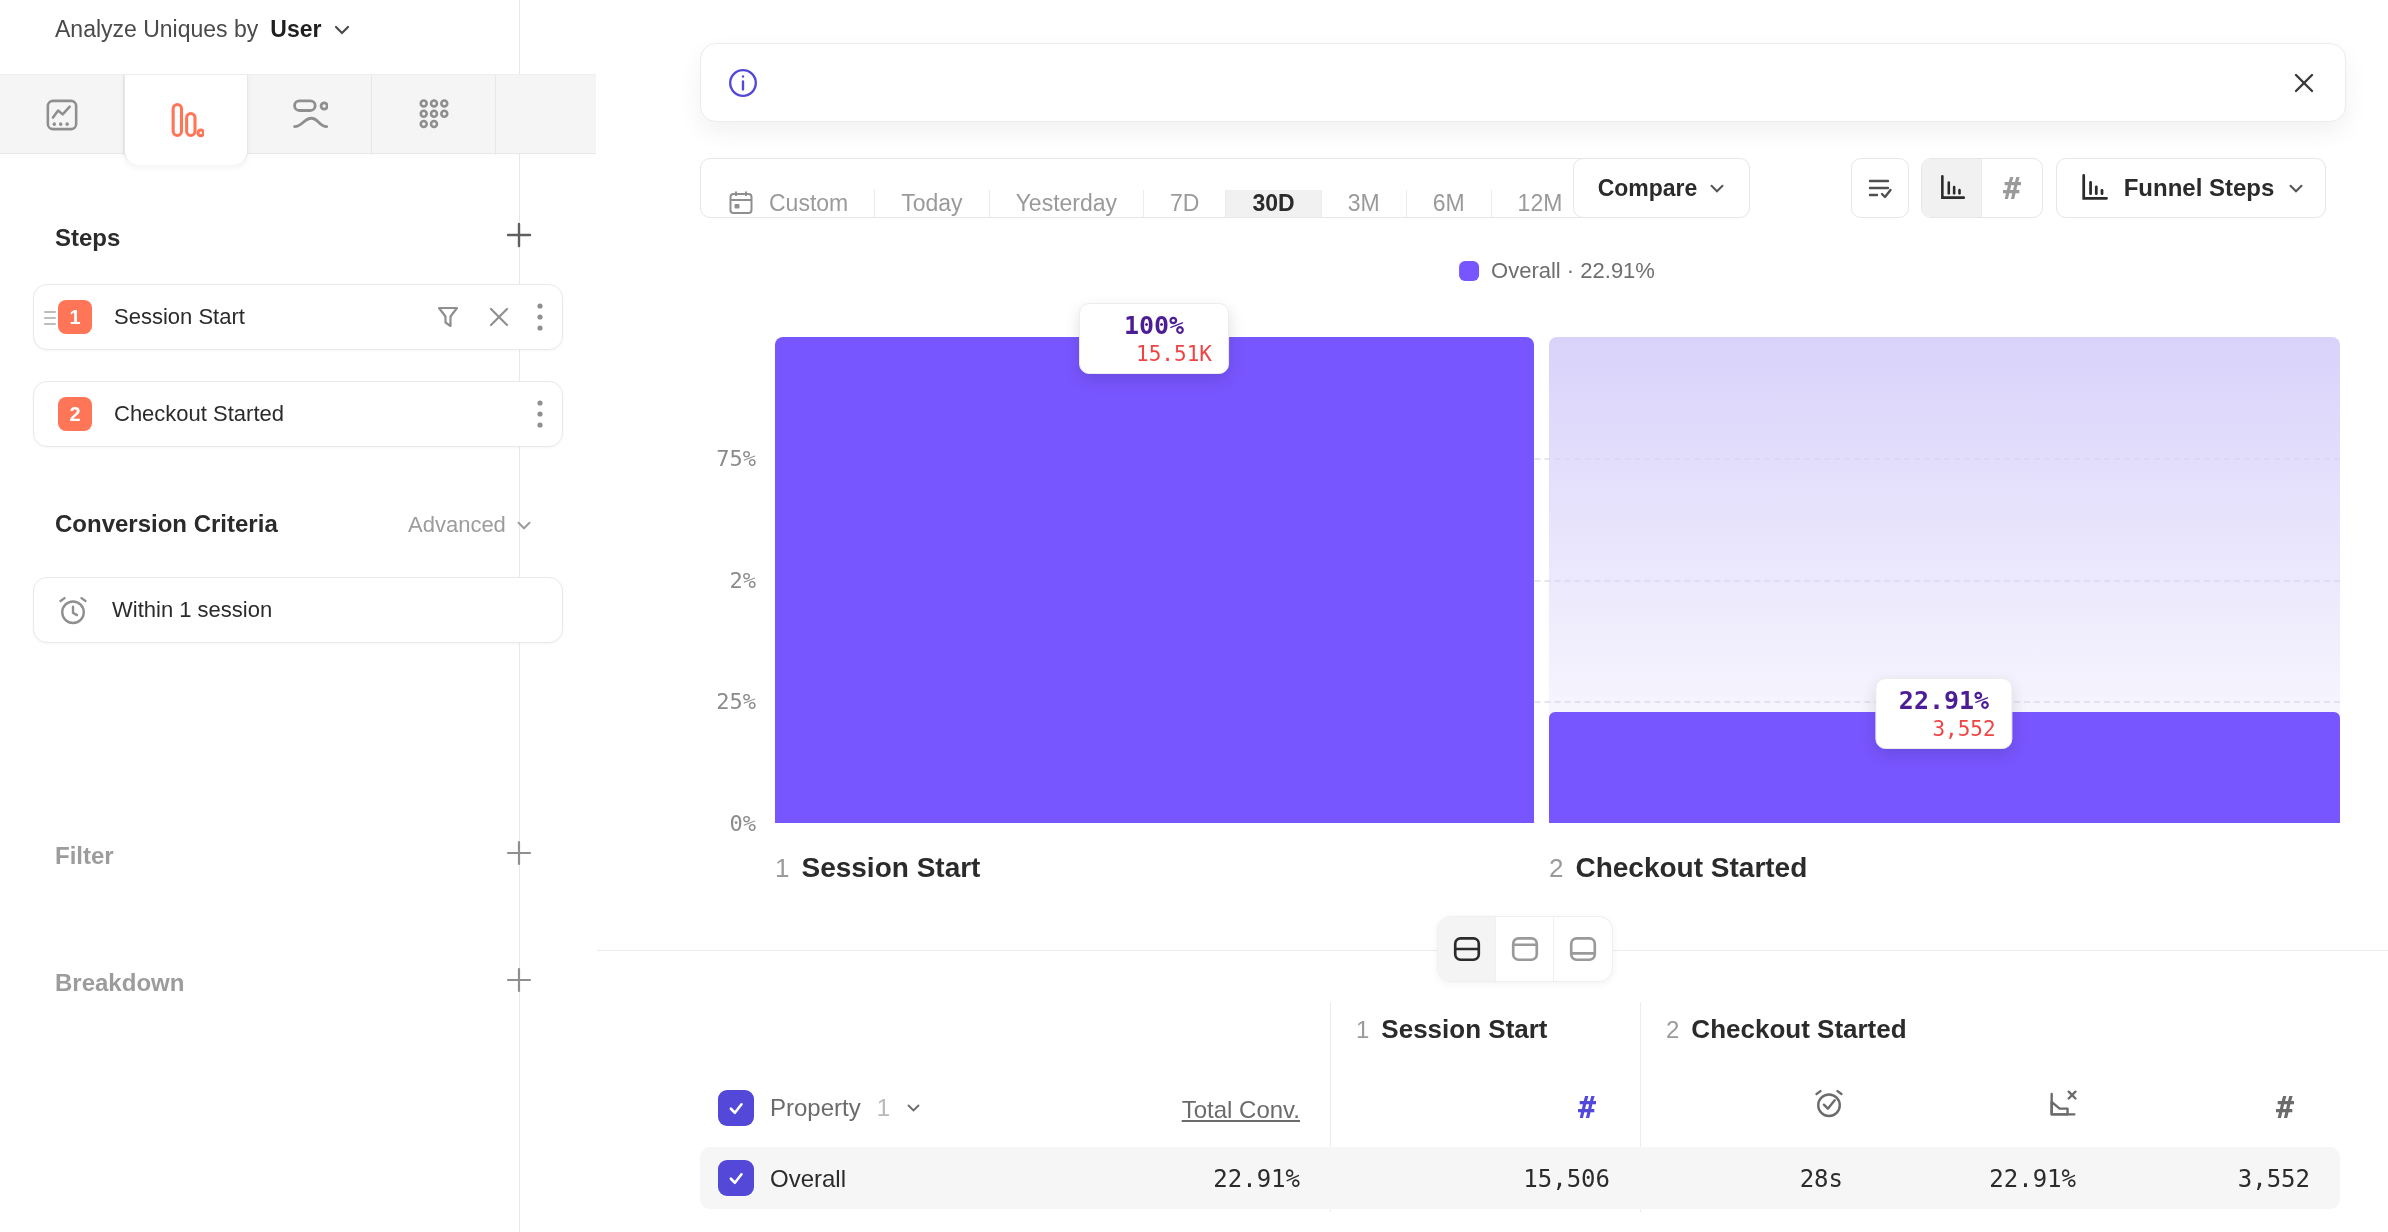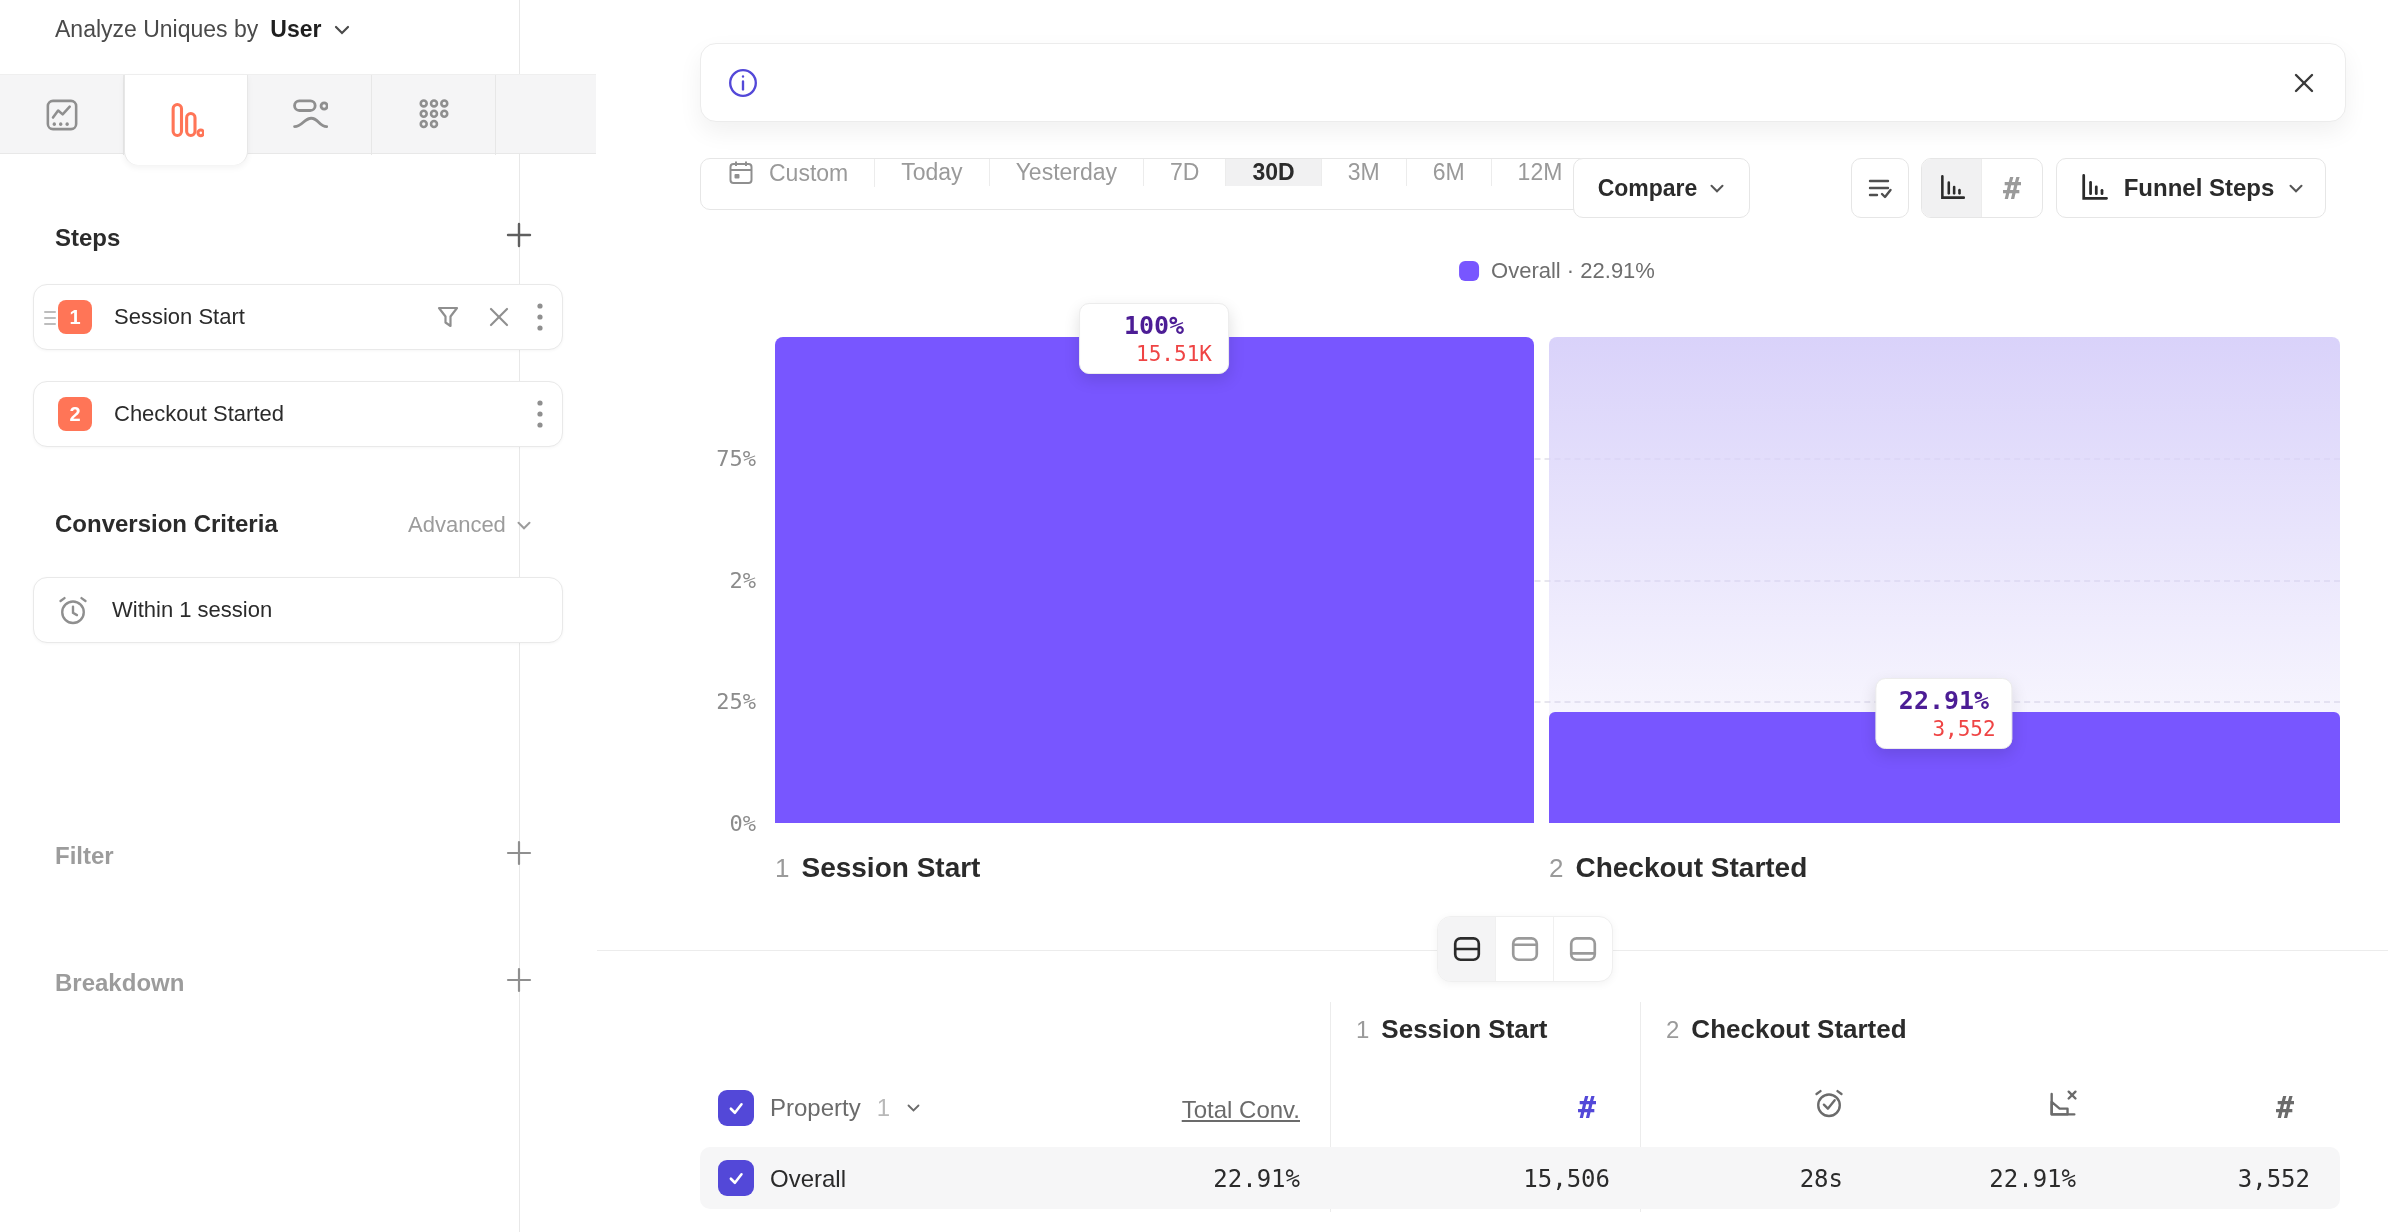--- a/index.html
+++ b/index.html
@@ -26,21 +26,21 @@
   .crit-icon { margin-left:22px; color:#8f8f8f; }
 
   
   #banner { position:absolute; left:700px; top:43px; width:1646px; height:79px; background:#fff; border:1px solid #ececec; border-radius:16px; box-shadow:0 10px 24px rgba(0,0,0,.06); display:flex; align-items:center; }
   #banner .msg { font-size:24px; color:#3a3a3a; margin-left:20px; }
   #banner .info { margin-left:26px; color:#5348d8; }
   #banner .close { margin-left:auto; margin-right:28px; color:#3a3a3a; cursor:pointer; }
 
   
   .ctl { border:1px solid #e6e6e6; border-radius:10px; background:#fff; }
-  #dateCtl { position:absolute; left:700px; top:158px; height:52px; display:flex; align-items:flex-start; }
+  #dateCtl { position:absolute; left:700px; top:158px; height:60px; display:flex; align-items:flex-end; }
   .seg { display:flex; align-items:center; padding:0 26px; font-size:23px; color:#9a9a9a; border-right:1px solid #ececec; cursor:pointer; white-space:nowrap; }
   .seg:last-child { border-right:none; }
   .seg.active { background:#f1f1f2; color:#2b2b2b; font-weight:700; }
   .seg .cal { margin-right:14px; color:#8f8f8f; }
   #compareBtn { position:absolute; left:1565px; top:158px; width:177px; height:60px; display:flex; align-items:center; justify-content:center; gap:12px; font-size:23px; font-weight:700; color:#2b2b2b; cursor:pointer;margin-left:8px; }
   #uniquesBtn { position:absolute; left:1851px; top:158px; width:58px; height:60px; display:flex; align-items:center; justify-content:center; color:#4f4f4f; cursor:pointer; }
   #chartSeg { position:absolute; left:1921px; top:158px; width:122px; height:60px; display:flex; overflow:hidden; }
   #chartSeg .half { width:61px; display:flex; align-items:center; justify-content:center; color:#9a9a9a; cursor:pointer; }
   #chartSeg .half.active { background:#f1f1f2; color:#2b2b2b; }
   #chartSeg .half:first-child { border-right:1px solid #ececec; }

